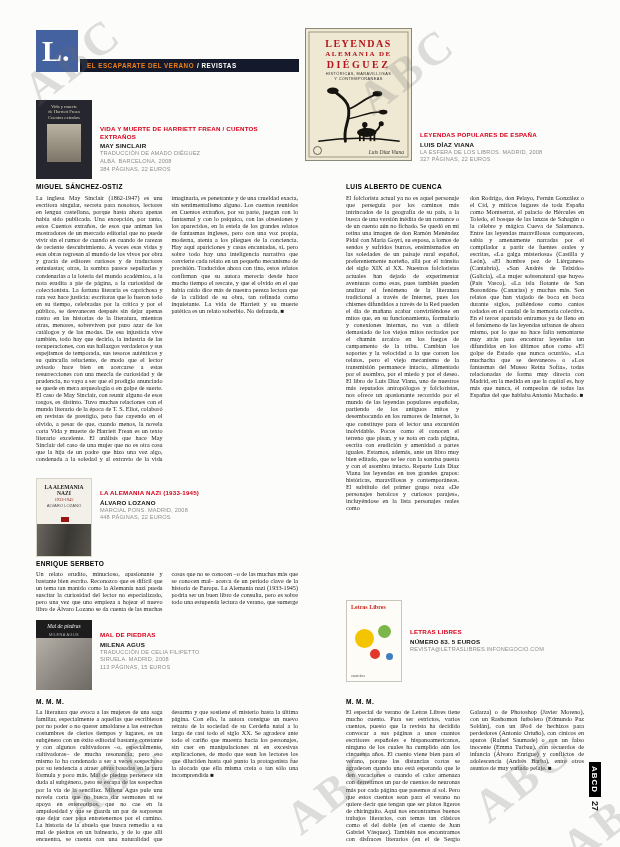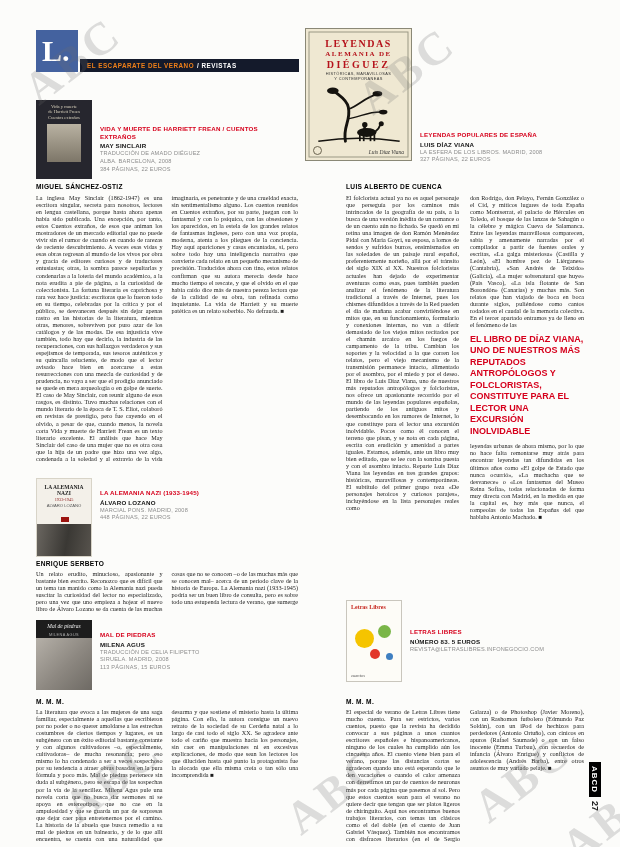--- a/index.html
+++ b/index.html
@@ -170,21 +170,20 @@
   <div class="caption" style="left:420px;top:131px;width:165px;">
     <span class="cap-title">LEYENDAS POPULARES DE ESPAÑA</span>
     <span class="cap-author">LUIS DÍAZ VIANA</span>
     <span class="cap-pub">LA ESFERA DE LOS LIBROS. MADRID, 2008</span>
     <span class="cap-pub">327 PÁGINAS, 22 EUROS</span>
   </div>
   <div class="byline" style="left:346px;top:183px;">LUIS ALBERTO DE CUENCA</div>
   <div class="colblock" style="left:346px;top:194px;width:113px;height:400px;">El folclorista actual ya no es aquel personaje que perseguía por los caminos más intrincados de la geografía de su país, a la busca de una versión inédita de un romance o de un cuento aún no fichado. Se quedó en mi retina una imagen de don Ramón Menéndez Pidal con María Goyri, su esposa, a lomos de sendos y sufridos burros, ensimismados en las soledades de un paisaje rural español, preferentemente norteño, allá por el tránsito del siglo XIX al XX. Nuestros folcloristas actuales han dejado de experimentar aventuras como esas, pues también pueden analizar el fenómeno de la literatura tradicional a través de Internet, pues los chismes difundidos a través de la Red pueden el día de mañana acabar convirtiéndose en mitos que, en su funcionamiento, formulario y conexiones internas, no van a diferir demasiado de los viejos mitos recitados por el chamán arcaico en los fuegos de campamento de la tribu. Cambian los soportes y la velocidad a la que corren los relatos, pero el viejo mecanismo de la transmisión permanece intacto, alimentado por el asombro, por el miedo y por el deseo. El libro de Luis Díaz Viana, uno de nuestros más reputados antropólogos y folcloristas, nos ofrece un apasionante recorrido por el mundo de las leyendas populares españolas, partiendo de los antiguos mitos y desembocando en los rumores de Internet, lo que constituye para el lector una excursión inolvidable. Pocos como él conocen el terreno que pisan, y se nota en cada página, escrita con erudición y amenidad a partes iguales. Estamos, además, ante un libro muy bien editado, que se lee con la sonrisa puesta y con el asombro intacto. Reparte Luis Díaz Viana las leyendas en tres grandes grupos: históricas, maravillosas y contemporáneas. El subtítulo del primer grupo reza «De personajes heroicos y curiosos parajes», incluyéndose en la lista personajes reales como</div>
   <div class="colblock" style="left:470px;top:194px;width:114px;height:400px;">
     <span>don Rodrigo, don Pelayo, Fernán González o el Cid, y míticos lugares de toda España como Montserrat, el palacio de Hércules en Toledo, el bosque de las lanzas de Sahagún o la célebre y mágica Cueva de Salamanca. Entre las leyendas maravillosas comparecen, sabia y amenamente narradas por el compilador a partir de fuentes orales y escritas, «La galga misteriosa» (Castilla y León), «El hombre pez de Liérganes» (Cantabria), «San Andrés de Teixido» (Galicia), «La mujer sobrenatural que huye» (País Vasco), «La isla flotante de San Borondón» (Canarias) y muchas más. Son relatos que han viajado de boca en boca durante siglos, puliéndose como cantos rodados en el caudal de la memoria colectiva. En el tercer apartado entramos ya de lleno en el fenómeno de las</span>
-    <div class="pullquote">EL LIBRO DE DÍAZ VIANA, UNO DE NUESTROS MÁS REPUTADOS ANTROPÓLOGOS Y FOLCLORISTAS, CONSTITUYE PARA EL LECTOR UNA EXCURSIÓN INOLVIDABLE</div>
     <span>leyendas urbanas de ahora mismo, por lo que no hace falta remontarse muy atrás para encontrar leyendas tan difundidas en los últimos años como «El golpe de Estado que nunca ocurrió», «La muchacha que se desvanece» o «Los fantasmas del Museo Reina Sofía», todas relacionadas de forma muy directa con Madrid, en la medida en que la capital es, hoy más que nunca, el rompeolas de todas las Españas del que hablaba Antonio Machado. ■</span>
   </div>
 
   <div class="cover cover-letras" style="left:346px;top:600px;width:56px;height:82px;">
     <div class="lt-title">Letras Libres</div>
     <span class="lt-blob" style="left:8px;top:28px;width:19px;height:19px;background:#f5c400;"></span>
     <span class="lt-blob" style="left:31px;top:24px;width:13px;height:13px;background:#7ab648;"></span>
     <span class="lt-blob" style="left:23px;top:48px;width:10px;height:10px;background:#e2372b;"></span>
     <span class="lt-blob" style="left:39px;top:52px;width:7px;height:7px;background:#3f7fc1;"></span>
     <div class="lt-note">cuentos</div>

